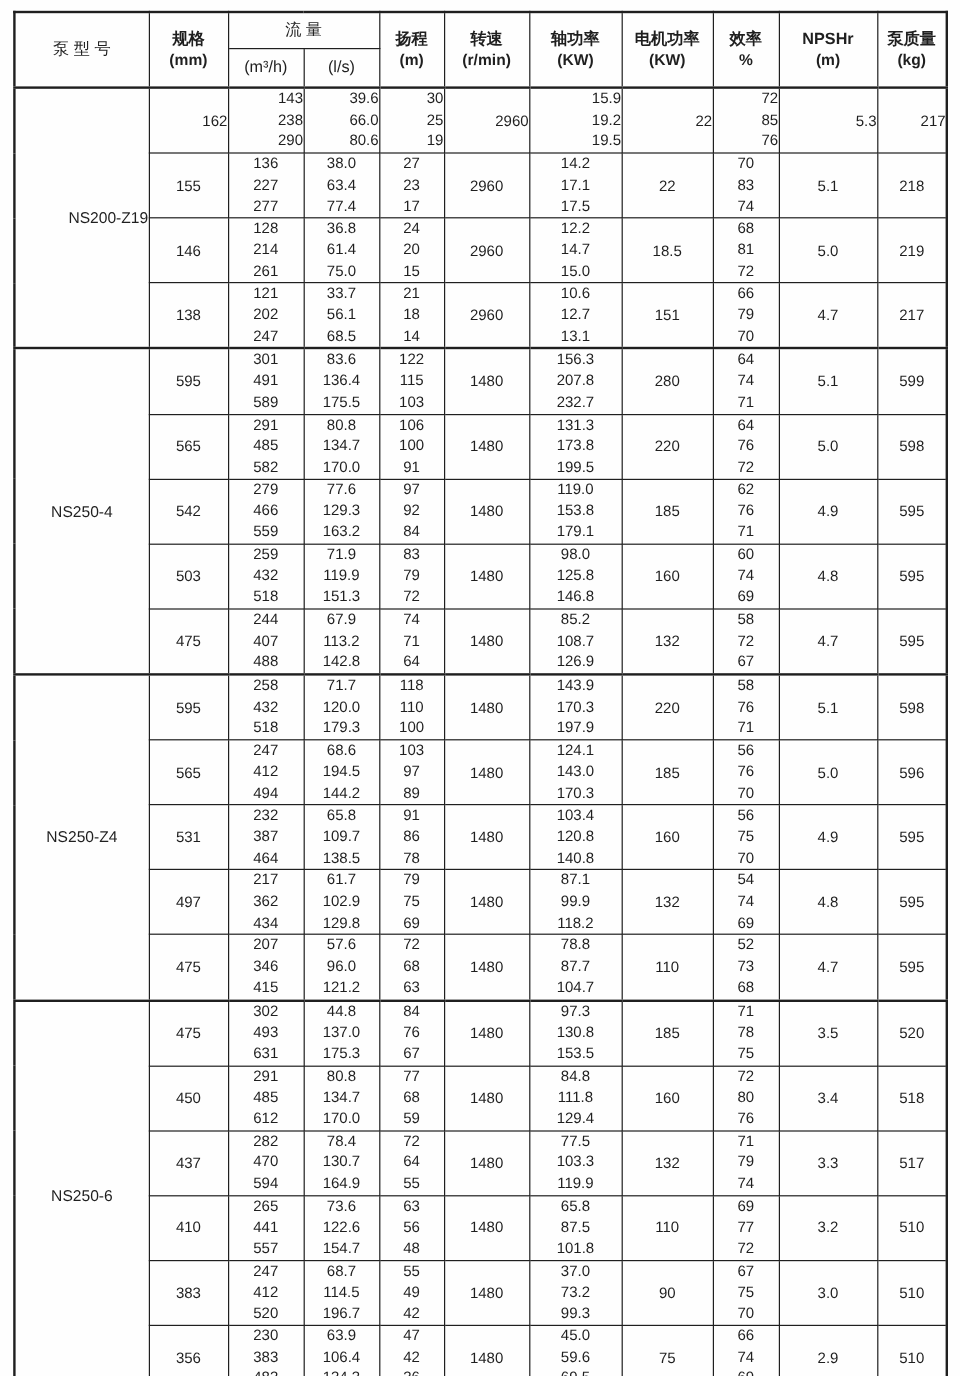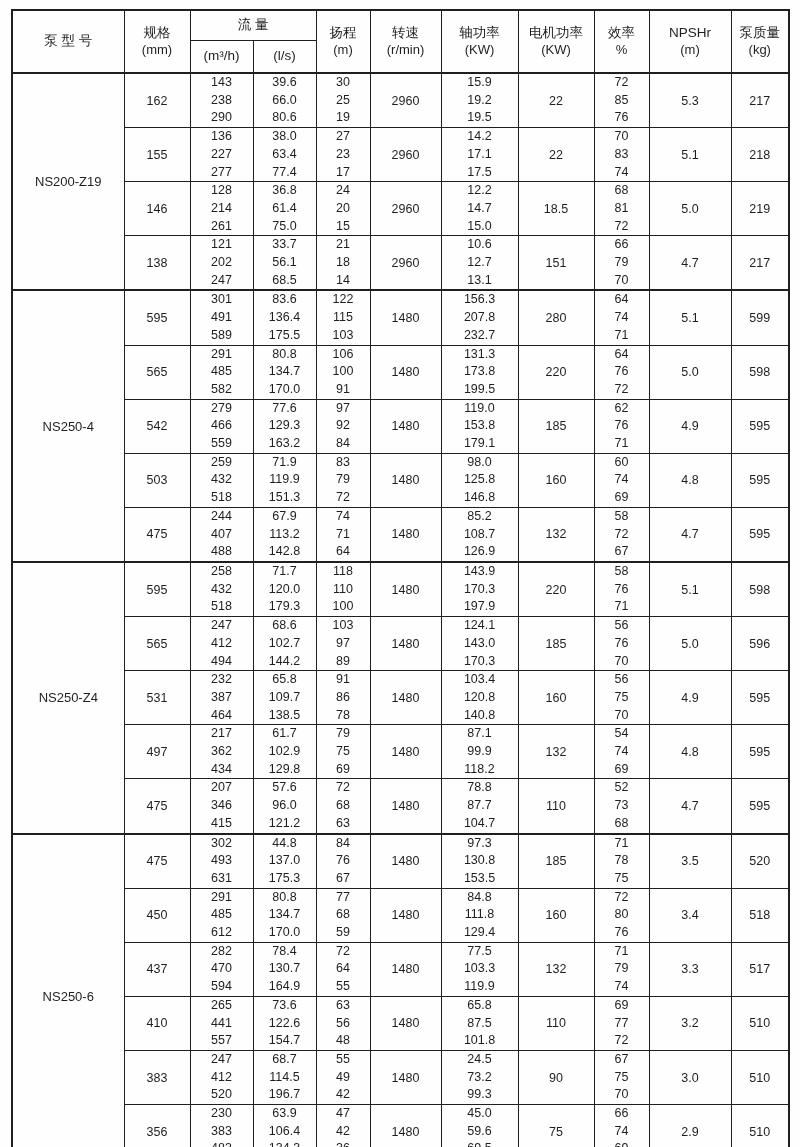--- a/index.html
+++ b/index.html
@@ -31,28 +31,28 @@
     padding: 0;
     font-weight: normal;
     overflow: hidden;
   }
   
   .spec thead tr.h1 { height: 30px; }
   .spec thead tr.h2 { height: 33px; }
   .spec thead th { font-size: 13.5px; line-height: 1.25; }
   .spec thead th .unit { font-size: 13px; }
   
-  .spec tbody tr:first-child td { border-top: 2px solid #1f1f1f; }
+  .spec tbody tr:first-child td { border-top: 2px solid #1f1f1f; text-align: right; }
   .spec td.model-cell { border-bottom: 2px solid #1f1f1f; font-size: 13px; margin-top: 19px; }
   .spec tr.section-end td { border-bottom: 2px solid #1f1f1f; }
   
   .spec tbody tr { height: 53.4px; }
   .spec tbody td { font-size: 12.5px; }
   .spec td.multi div { line-height: 17.7px; }
-  .spec .two-line { line-height: 1.3; }
+  .spec .two-line { line-height: 1.3; font-weight: bold; }
 </style>
 </head>
 <body>
 
 <div class="page">
   <table class="spec">
     <colgroup>
       <col style="width:112px">
       <col style="width:66px">
       <col style="width:63px">
@@ -449,21 +449,21 @@
         </tr>
         <tr>
           <td>565</td>
           <td class="multi">
             <div>247</div>
             <div>412</div>
             <div>494</div>
           </td>
           <td class="multi">
             <div>68.6</div>
-            <div>102.7</div>
+            <div>194.5</div>
             <div>144.2</div>
           </td>
           <td class="multi">
             <div>103</div>
             <div>97</div>
             <div>89</div>
           </td>
           <td>1480</td>
           <td class="multi">
             <div>124.1</div>
@@ -716,21 +716,21 @@
             <div>114.5</div>
             <div>196.7</div>
           </td>
           <td class="multi">
             <div>55</div>
             <div>49</div>
             <div>42</div>
           </td>
           <td>1480</td>
           <td class="multi">
-            <div>24.5</div>
+            <div>37.0</div>
             <div>73.2</div>
             <div>99.3</div>
           </td>
           <td>90</td>
           <td class="multi">
             <div>67</div>
             <div>75</div>
             <div>70</div>
           </td>
           <td>3.0</td>

